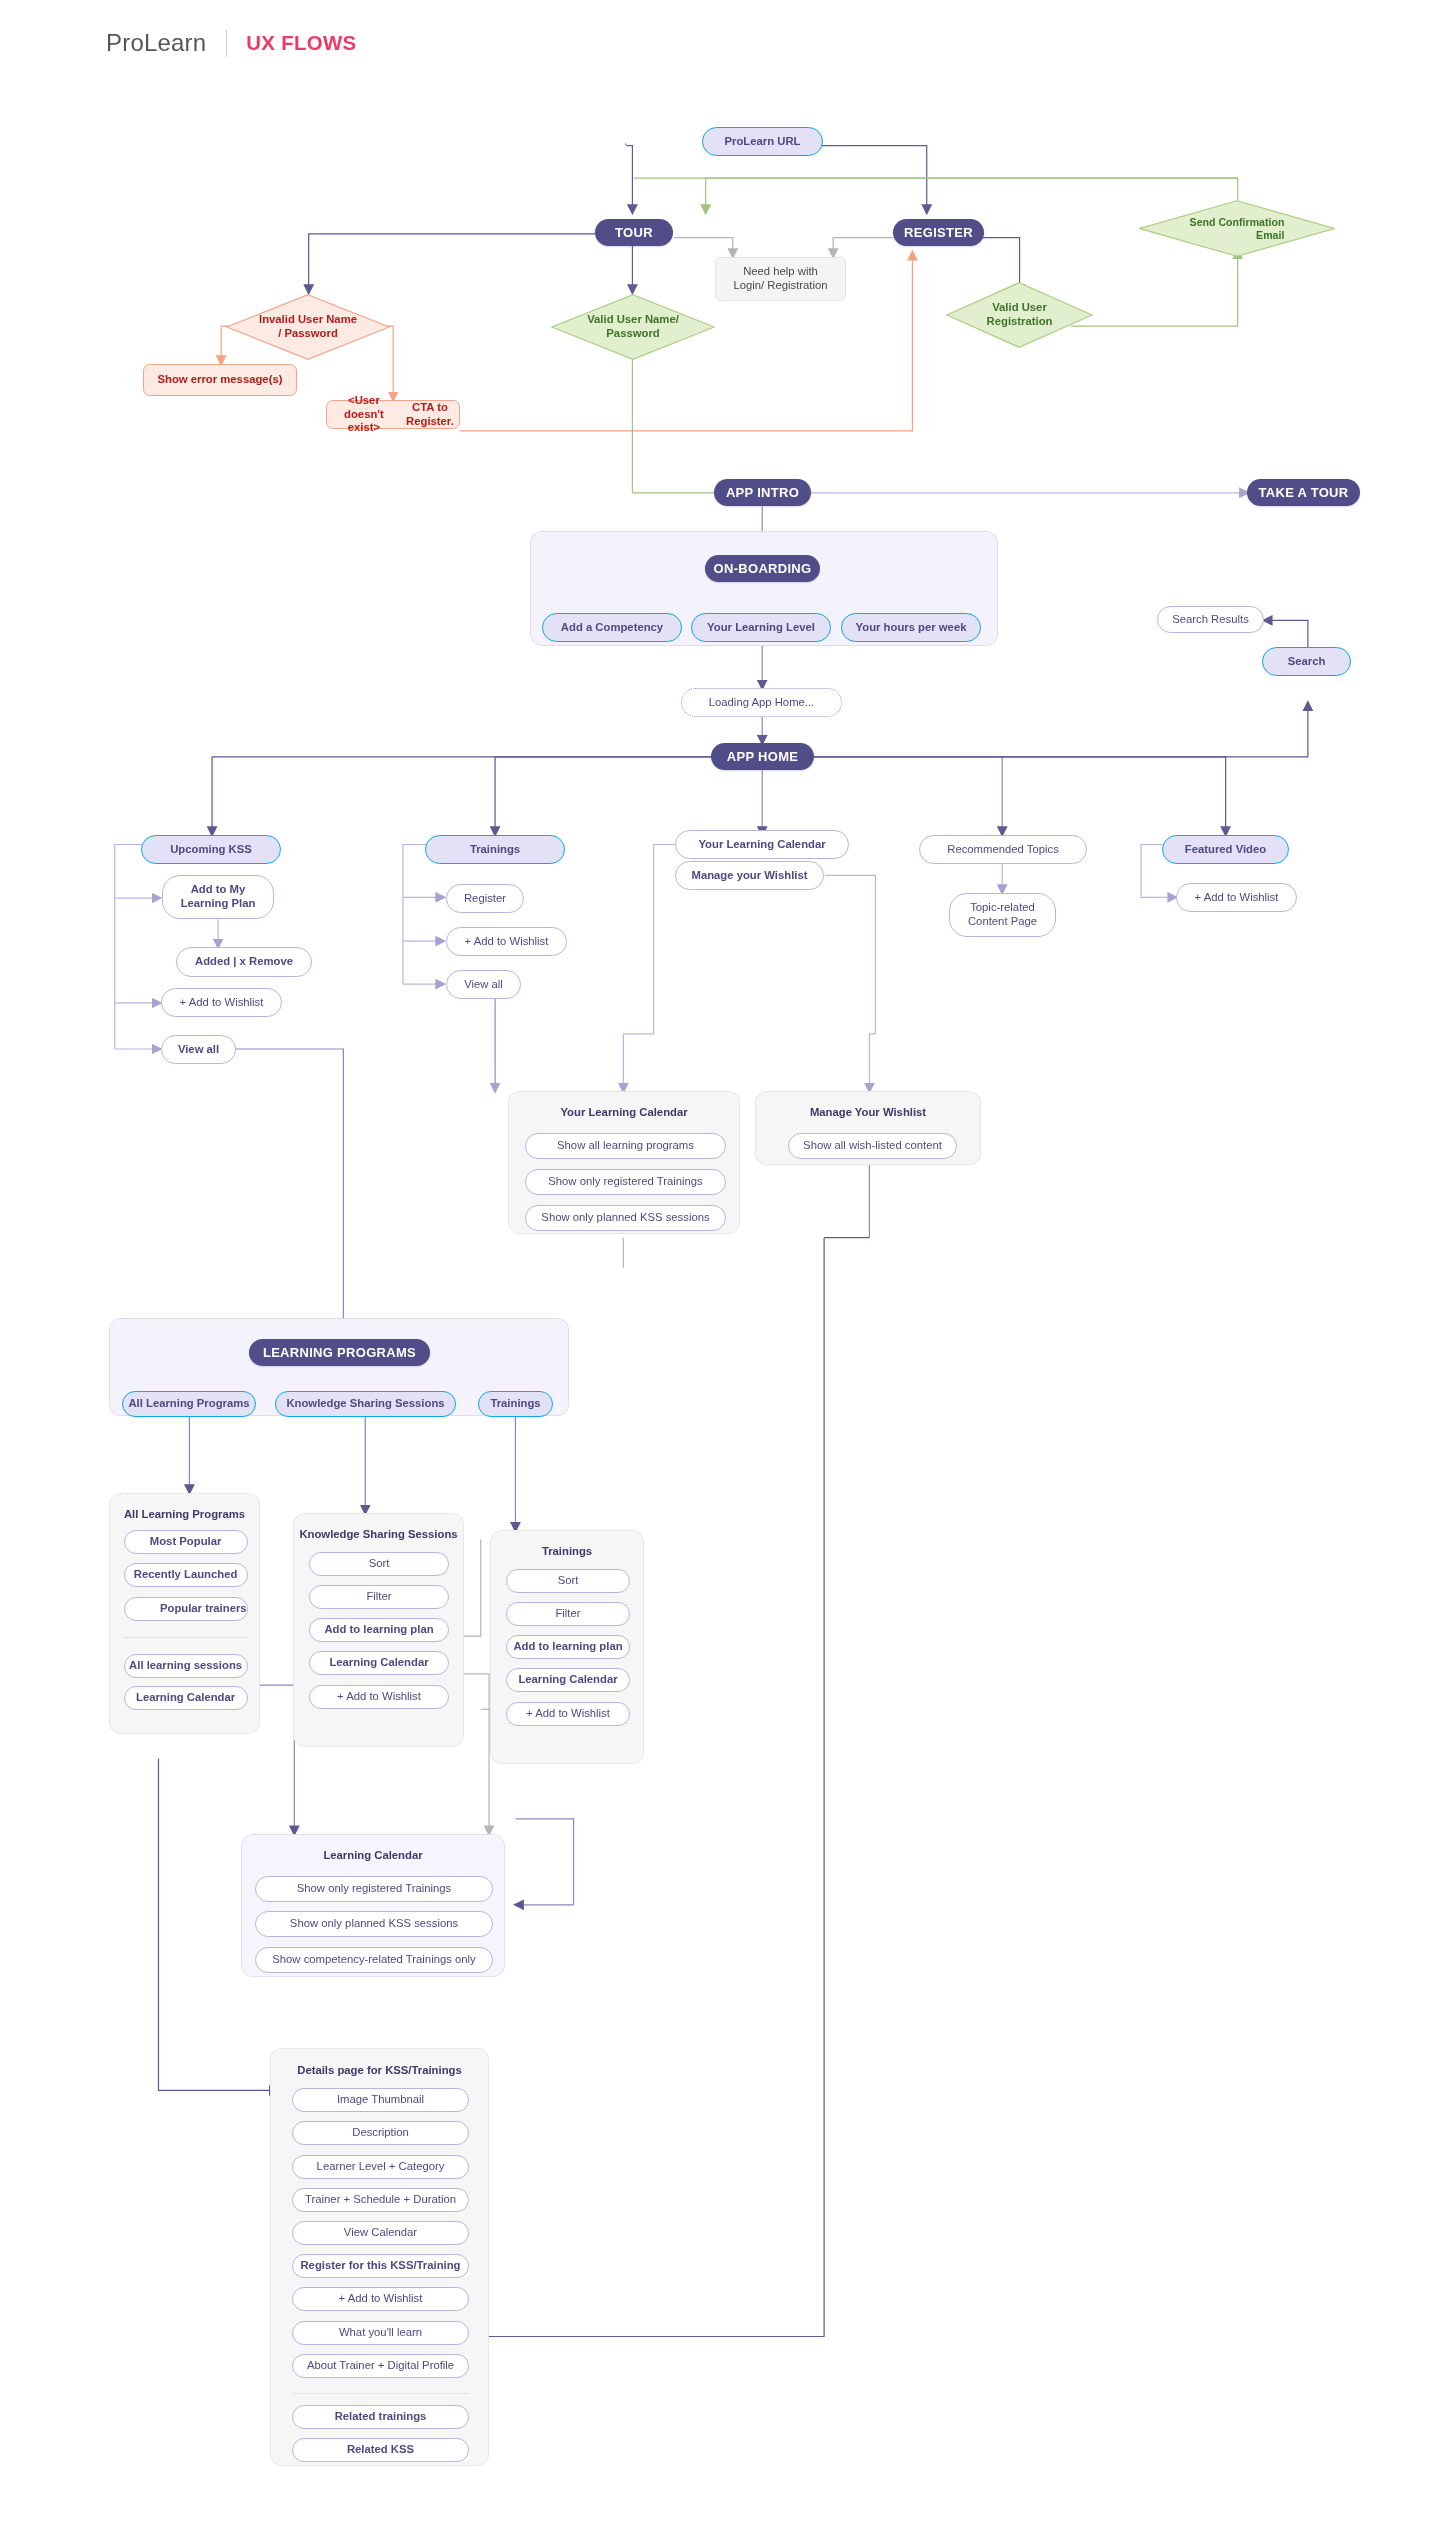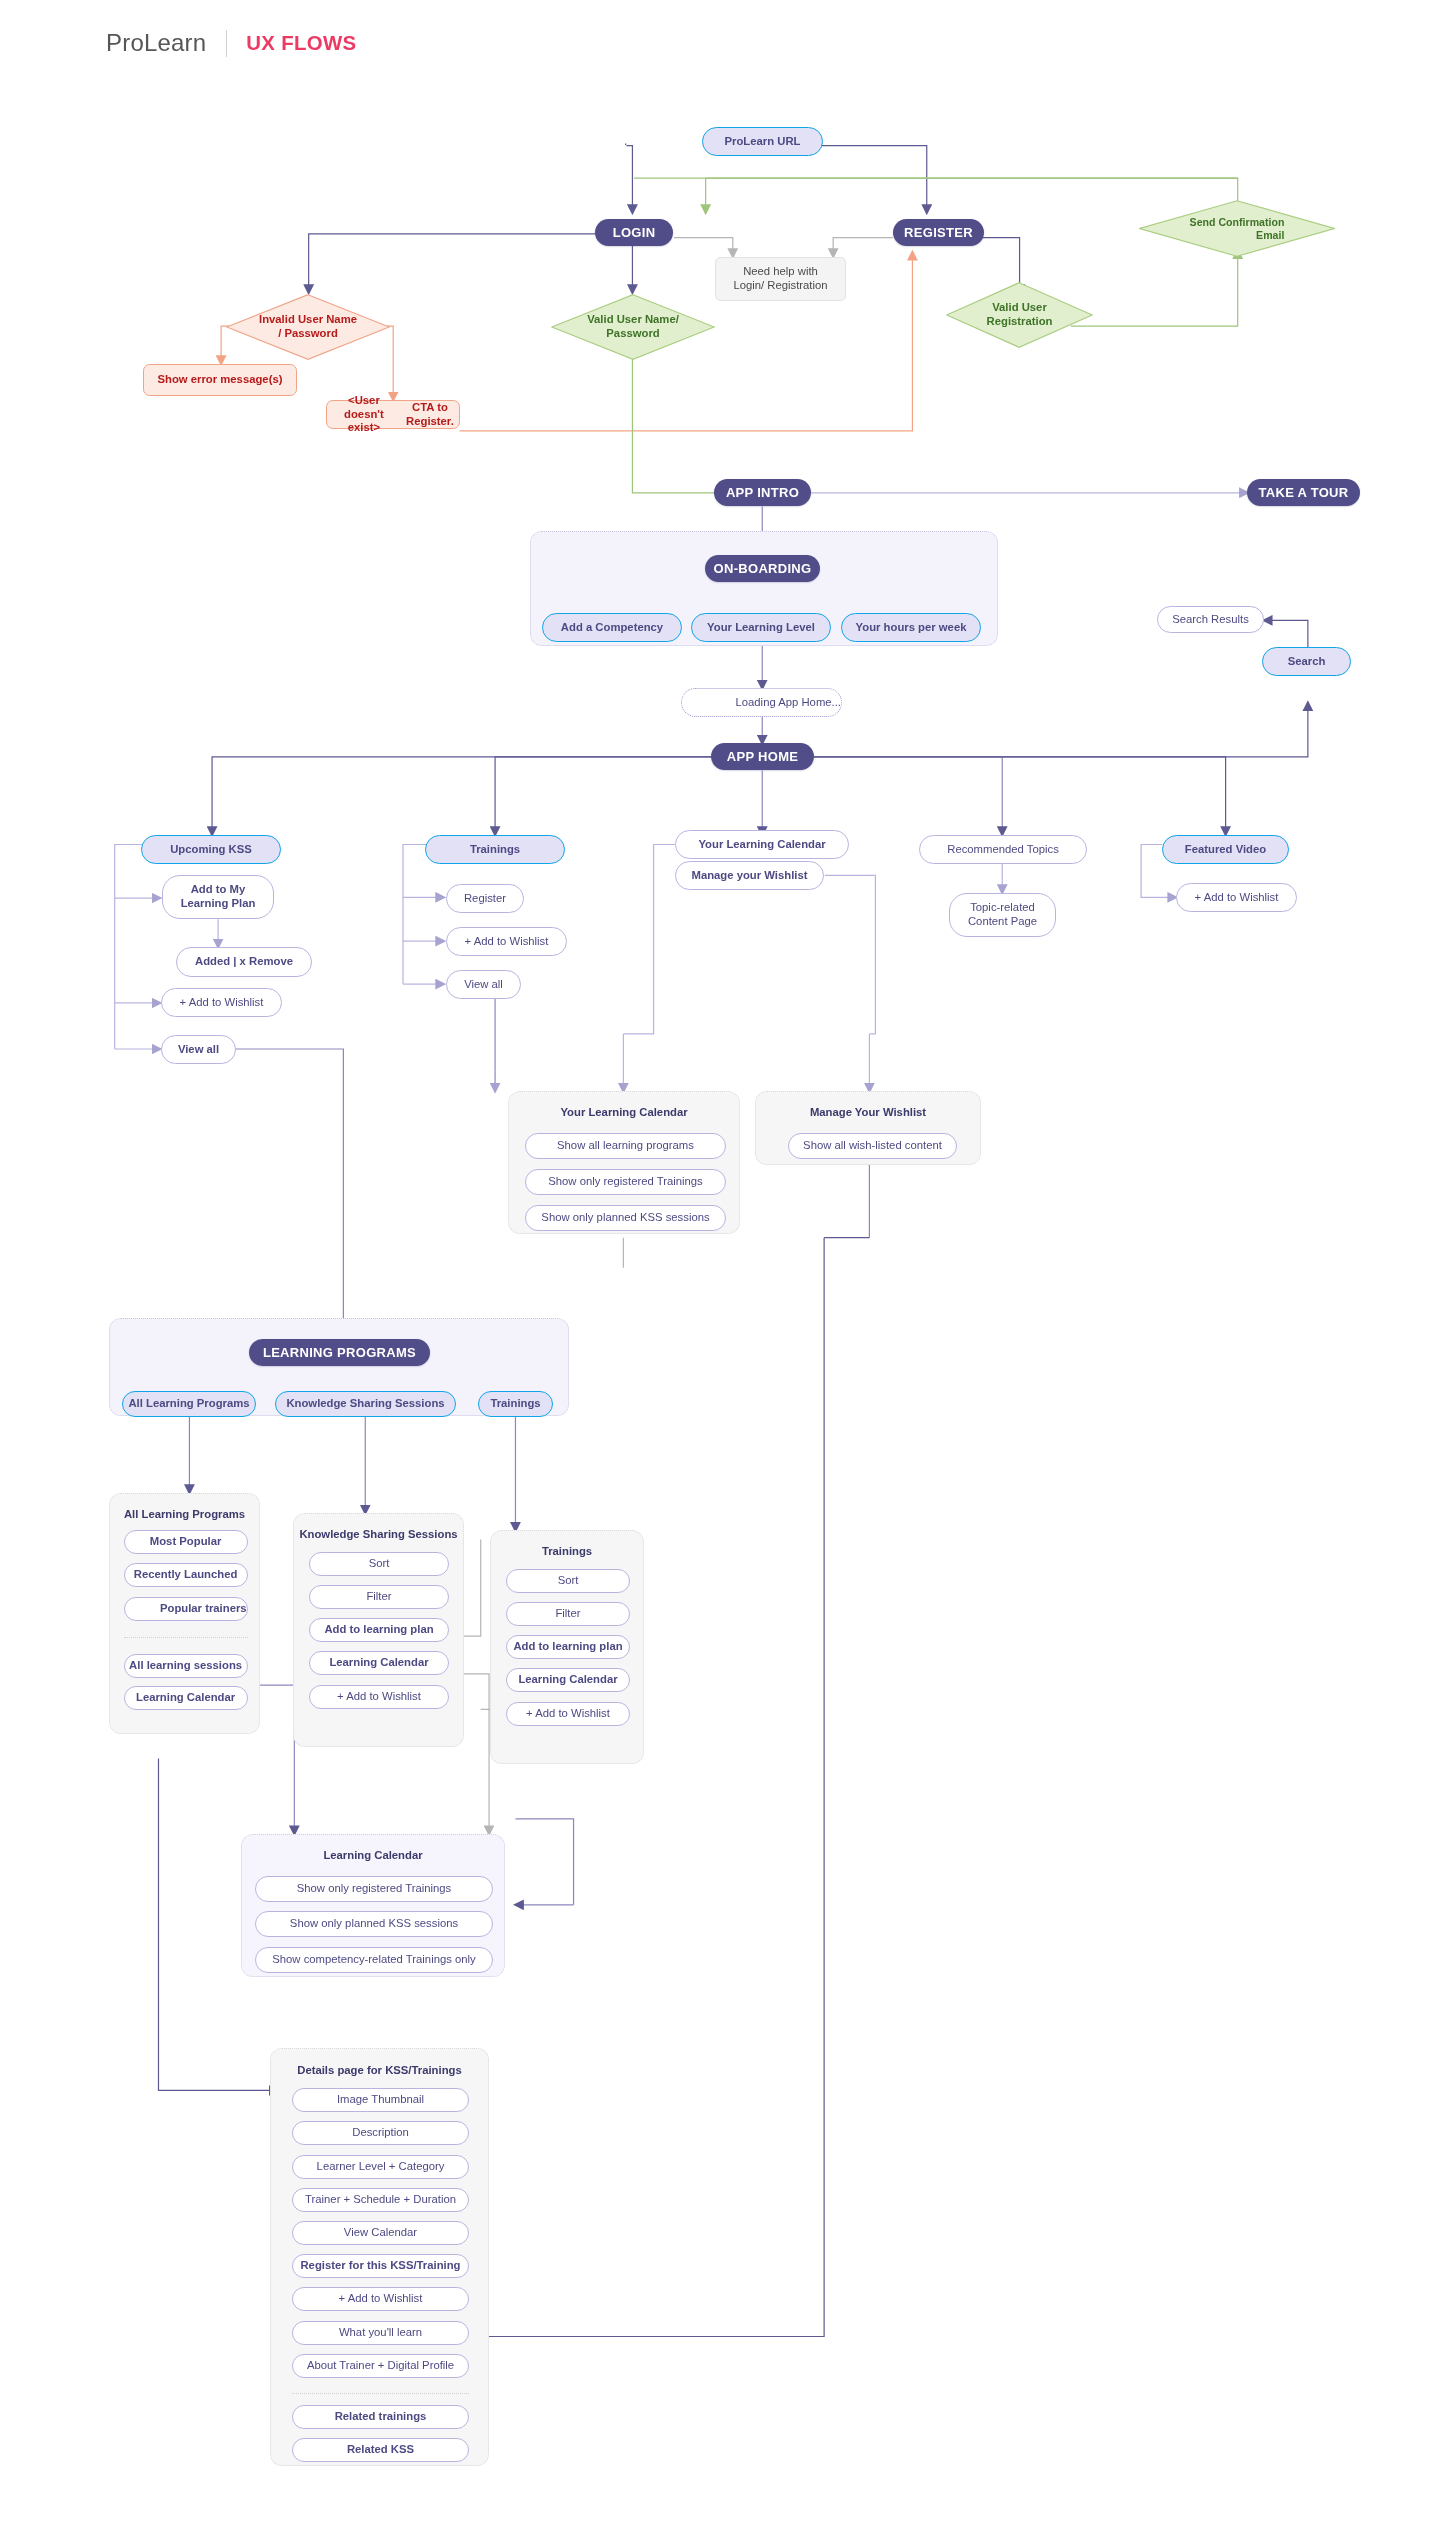--- a/index.html
+++ b/index.html
@@ -233,21 +233,21 @@
     <div class="brand">ProLearn</div>
     <div class="vrule"></div>
     <div class="sub">UX FLOWS</div>
   </div>
 
   <div class="node pill-lav" style="left:702px; top:127px; width:121px; height:29px;">
     <span>ProLearn URL</span>
   </div>
 
   <div class="node pill-dark" style="left:595px; top:219px; width:78px; height:27px;">
-    <span>LOGIN</span>
+    <span>TOUR</span>
   </div>
 
   <div class="node pill-dark" style="left:893px; top:219px; width:91px; height:27px;">
     <span>REGISTER</span>
   </div>
 
   <div class="node box-grey" style="left:715px; top:257px; width:131px; height:44px; flex-direction:column;">
     <span>Need help with</span>
     <span>Login/ Registration</span>
   </div>
@@ -326,21 +326,21 @@
   <div class="node pill-lav" style="left:542px; top:613px; width:140px; height:29px;">
     <span>Add a Competency</span>
   </div>
   <div class="node pill-lav" style="left:691px; top:613px; width:140px; height:29px;">
     <span>Your Learning Level</span>
   </div>
   <div class="node pill-lav" style="left:841px; top:613px; width:140px; height:29px;">
     <span>Your hours per week</span>
   </div>
 
-  <div class="node pill-dotted" style="left:681px; top:688px; width:161px; height:29px;justify-content:flex-end;">
+  <div class="node pill-dotted" style="left:681px; top:688px; width:161px; height:29px;">
     <span>Loading App Home...</span>
   </div>
 
   <div class="node pill-white" style="left:1157px; top:606px; width:107px; height:27px;">
     <span>Search Results</span>
   </div>
   <div class="node pill-lav" style="left:1262px; top:647px; width:89px; height:29px;">
     <span>Search</span>
   </div>
 

